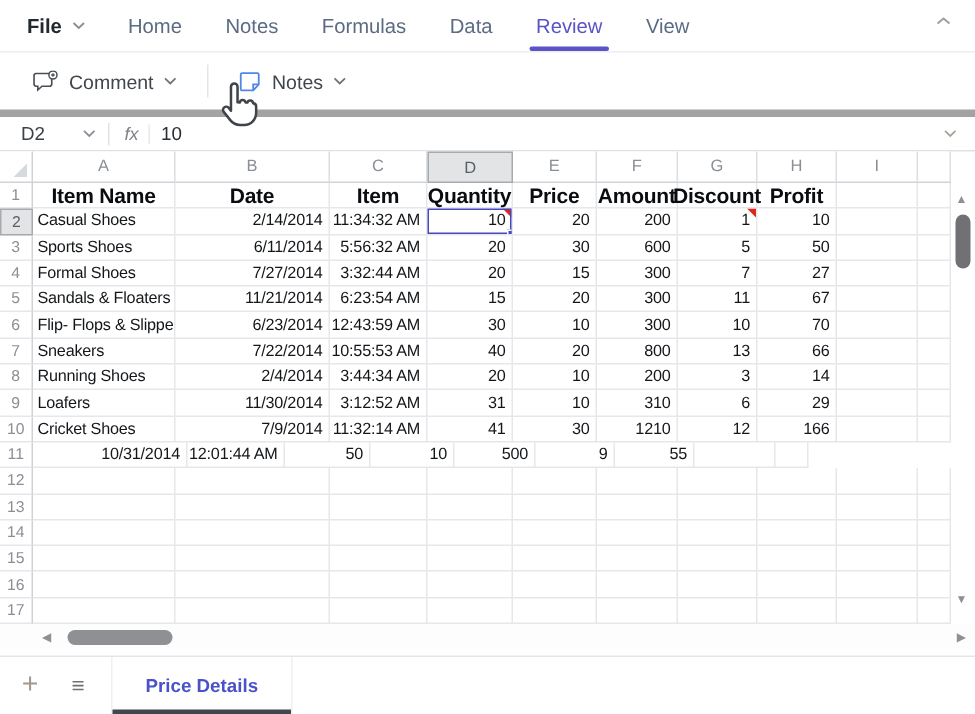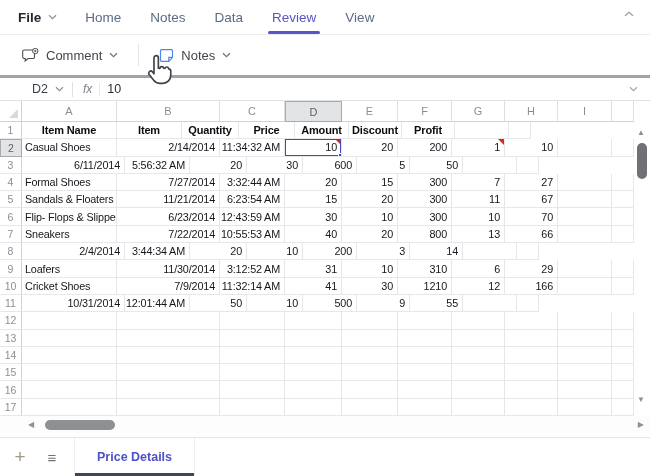--- a/index.html
+++ b/index.html
@@ -12,27 +12,27 @@
   
   .menu-bar { position:absolute; top:0; left:0; right:0; height:35px;
     border-bottom:1px solid #ebedef; display:flex; align-items:center; padding-left:18px; }
   .menu-file { display:flex; align-items:center; gap:7px; font-size:13.5px; font-weight:700; color:#23272e; cursor:default; }
   .menu-item { position:relative; margin-left:27px; font-size:13.5px; color:#5c6b84; padding:9px 1px; cursor:default; }
   .menu-item.active { color:#5b53c6; }
   .menu-item.active::after { content:""; position:absolute; left:-3px; right:-3px; bottom:0; height:3px; background:#5b53c6; border-radius:2px; }
   .collapse-btn { position:absolute; right:16px; top:11px; }
   
   .toolbar { position:absolute; top:35px; left:0; right:0; height:43px;
-    border-bottom:3px solid #a3a3a3; display:flex; align-items:center; padding-left:18px; }
+    border-bottom:5px solid #a3a3a3; display:flex; align-items:center; padding-left:18px; }
   .tb-btn { display:flex; align-items:center; gap:7px; font-size:13px; color:#41464d; padding:5px 4px; border-radius:4px; }
   .tb-divider { width:1px; height:22px; background:#e3e5e8; margin:0 16px; }
   
   .formula-bar { position:absolute; top:78px; left:0; right:0; height:23px;
     border-bottom:1px solid #dfe1e4; display:flex; align-items:center; font-size:12.5px; color:#3c4148; }
-  .name-box { width:72px; display:flex; align-items:center; justify-content:space-between; padding:0 8px 0 32px; }
+  .name-box { width:72px; display:flex; align-items:center; justify-content:space-between; padding:0 8px 0 14px; }
   .fb-divider { width:1px; height:15px; background:#dfe1e4; }
   .fx-label { font-style:italic; color:#7d828a; margin:0 7px 0 10px; font-size:12px; }
   .fb-thin { width:1px; height:13px; background:#e7e9eb; }
   .fb-value { margin-left:7px; color:#2b2f35; }
   .fb-chevron { position:absolute; right:12px; top:8px; }
   
   .grid { position:absolute; top:101px; left:0; width:634px; background:#fff; }
   .g-row { display:flex; height:17.3px; }
   .hdr-row { height:21px; }
   .g-corner { flex:none; width:22px; position:relative; border-right:1px solid #cfd3d7; border-bottom:1px solid #cfd3d7; }
@@ -43,21 +43,21 @@
   .g-colh.sel { background:#e3e4e6; border:1px solid #a7abb0; color:#5a5f66; }
   .g-rowh { flex:none; width:22px; border-right:1px solid #cfd3d7; border-bottom:1px solid #e5e7ea;
     color:#8a8f96; font-size:10.5px; display:flex; align-items:center; justify-content:center; }
   .g-rowh.sel { background:#e3e4e6; border:1px solid #a7abb0; color:#5a5f66; }
   .g-cell { flex:none; position:relative; border-right:1px solid #e5e7ea; border-bottom:1px solid #e5e7ea;
     font-size:10.8px; letter-spacing:-0.15px; color:#14171a; display:flex; align-items:center;
     padding:0 4px; white-space:nowrap; overflow:hidden; }
   .g-cell.center { justify-content:center; overflow:visible; }
   .g-cell.right { justify-content:flex-end; }
   .g-cell.left { justify-content:flex-start; padding-left:3px; }
-  .g-cell.bold { font-weight:700; font-size:11px; color:#0a0c0f; }
+  .g-cell.bold { font-weight:700; font-size:14px; color:#0a0c0f; }
   .sel-border { position:absolute; inset:-1px; border:2px solid #4649bd; pointer-events:none; z-index:3; }
   .fill-handle { position:absolute; right:-3px; bottom:-3px; width:6px; height:6px;
     background:#4649bd; border:1px solid #fff; z-index:4; }
   .note-tri { position:absolute; top:0; right:0; width:0; height:0;
     border-top:6px solid #e0261c; border-left:6px solid transparent; z-index:2; }
   
   .vscroll { position:absolute; top:122px; right:0; width:16px; height:294px; }
   .v-up { position:absolute; top:6px; left:3px; font-size:8px; color:#8e9095; }
   .v-thumb { position:absolute; top:21px; left:3px; width:10px; height:36px; border-radius:5px; background:#6f7175; }
   .v-down { position:absolute; bottom:12px; left:3px; font-size:8px; color:#8e9095; }
@@ -87,20 +87,21 @@
     <div class="menu-file">
       <span>File</span>
       <span>
         <svg width="9" height="6" viewBox="0 0 9 6">
             <polyline points="1,1.3 4.5,4.6 8,1.3" fill="none" stroke="#8a8f96" stroke-width="1.3"></polyline>
           </svg>
       </span>
     </div>
     <span class="menu-item">Home</span>
     <span class="menu-item">Notes</span>
+    <span class="menu-item">Formulas</span>
     <span class="menu-item">Data</span>
     <span class="menu-item active">Review</span>
     <span class="menu-item">View</span>
     <span class="collapse-btn">
       <svg width="10" height="6" viewBox="0 0 10 6">
           <polyline points="1,4.7 5,1.3 9,4.7" fill="none" stroke="#9aa0a8" stroke-width="1.3"></polyline>
         </svg>
     </span>
   </div>
 
@@ -169,20 +170,21 @@
         <div class="g-colh" style="width: 56px;">E</div>
         <div class="g-colh" style="width: 54px;">F</div>
         <div class="g-colh" style="width: 53px;">G</div>
         <div class="g-colh" style="width: 53px;">H</div>
         <div class="g-colh" style="width: 54px;">I</div>
         <div class="g-colh" style="width: 22px;"></div>
       </div>
       <div class="g-row">
         <div class="g-rowh">1</div>
         <div class="g-cell center bold" style="width: 95px;">Item Name</div>
+        <div class="g-cell center bold" style="width: 103px;">Date</div>
         <div class="g-cell center bold" style="width: 65px;">Item</div>
         <div class="g-cell center bold" style="width: 57px;">Quantity</div>
         <div class="g-cell center bold" style="width: 56px;">Price</div>
         <div class="g-cell center bold" style="width: 54px;">Amount</div>
         <div class="g-cell center bold" style="width: 53px;">Discount</div>
         <div class="g-cell center bold" style="width: 53px;">Profit</div>
         <div class="g-cell center bold" style="width: 54px;"></div>
         <div class="g-cell center bold" style="width: 22px;"></div>
       </div>
       <div class="g-row">
@@ -193,20 +195,21 @@
         <div class="g-cell right" style="width: 57px;">10<span class="sel-border"></span><span class="fill-handle"></span><span class="note-tri"></span></div>
         <div class="g-cell right" style="width: 56px;">20</div>
         <div class="g-cell right" style="width: 54px;">200</div>
         <div class="g-cell right" style="width: 53px;">1<span class="note-tri"></span></div>
         <div class="g-cell right" style="width: 53px;">10</div>
         <div class="g-cell right" style="width: 54px;"></div>
         <div class="g-cell right" style="width: 22px;"></div>
       </div>
       <div class="g-row">
         <div class="g-rowh">3</div>
+        <div class="g-cell left" style="width: 95px;">Sports Shoes</div>
         <div class="g-cell right" style="width: 103px;">6/11/2014</div>
         <div class="g-cell right" style="width: 65px;">5:56:32 AM</div>
         <div class="g-cell right" style="width: 57px;">20</div>
         <div class="g-cell right" style="width: 56px;">30</div>
         <div class="g-cell right" style="width: 54px;">600</div>
         <div class="g-cell right" style="width: 53px;">5</div>
         <div class="g-cell right" style="width: 53px;">50</div>
         <div class="g-cell right" style="width: 54px;"></div>
         <div class="g-cell right" style="width: 22px;"></div>
       </div>
@@ -257,20 +260,21 @@
         <div class="g-cell right" style="width: 57px;">40</div>
         <div class="g-cell right" style="width: 56px;">20</div>
         <div class="g-cell right" style="width: 54px;">800</div>
         <div class="g-cell right" style="width: 53px;">13</div>
         <div class="g-cell right" style="width: 53px;">66</div>
         <div class="g-cell right" style="width: 54px;"></div>
         <div class="g-cell right" style="width: 22px;"></div>
       </div>
       <div class="g-row">
         <div class="g-rowh">8</div>
+        <div class="g-cell left" style="width: 95px;">Running Shoes</div>
         <div class="g-cell right" style="width: 103px;">2/4/2014</div>
         <div class="g-cell right" style="width: 65px;">3:44:34 AM</div>
         <div class="g-cell right" style="width: 57px;">20</div>
         <div class="g-cell right" style="width: 56px;">10</div>
         <div class="g-cell right" style="width: 54px;">200</div>
         <div class="g-cell right" style="width: 53px;">3</div>
         <div class="g-cell right" style="width: 53px;">14</div>
         <div class="g-cell right" style="width: 54px;"></div>
         <div class="g-cell right" style="width: 22px;"></div>
       </div>

